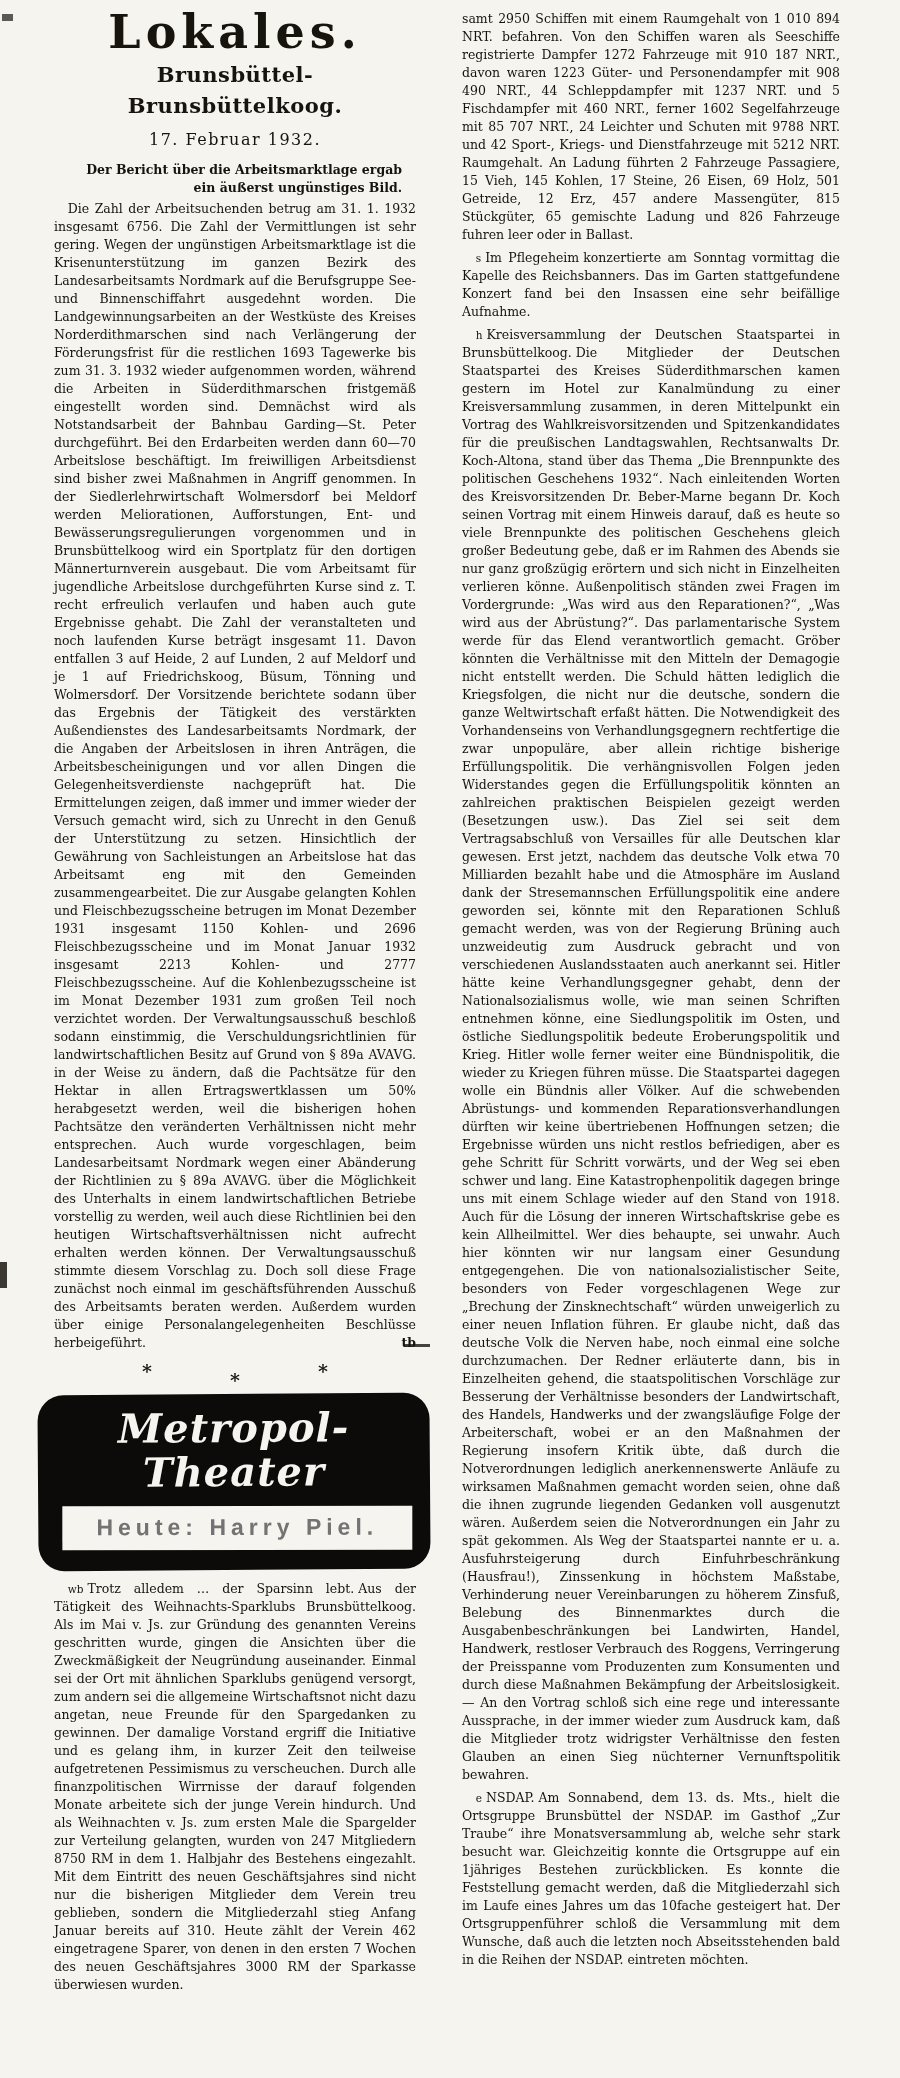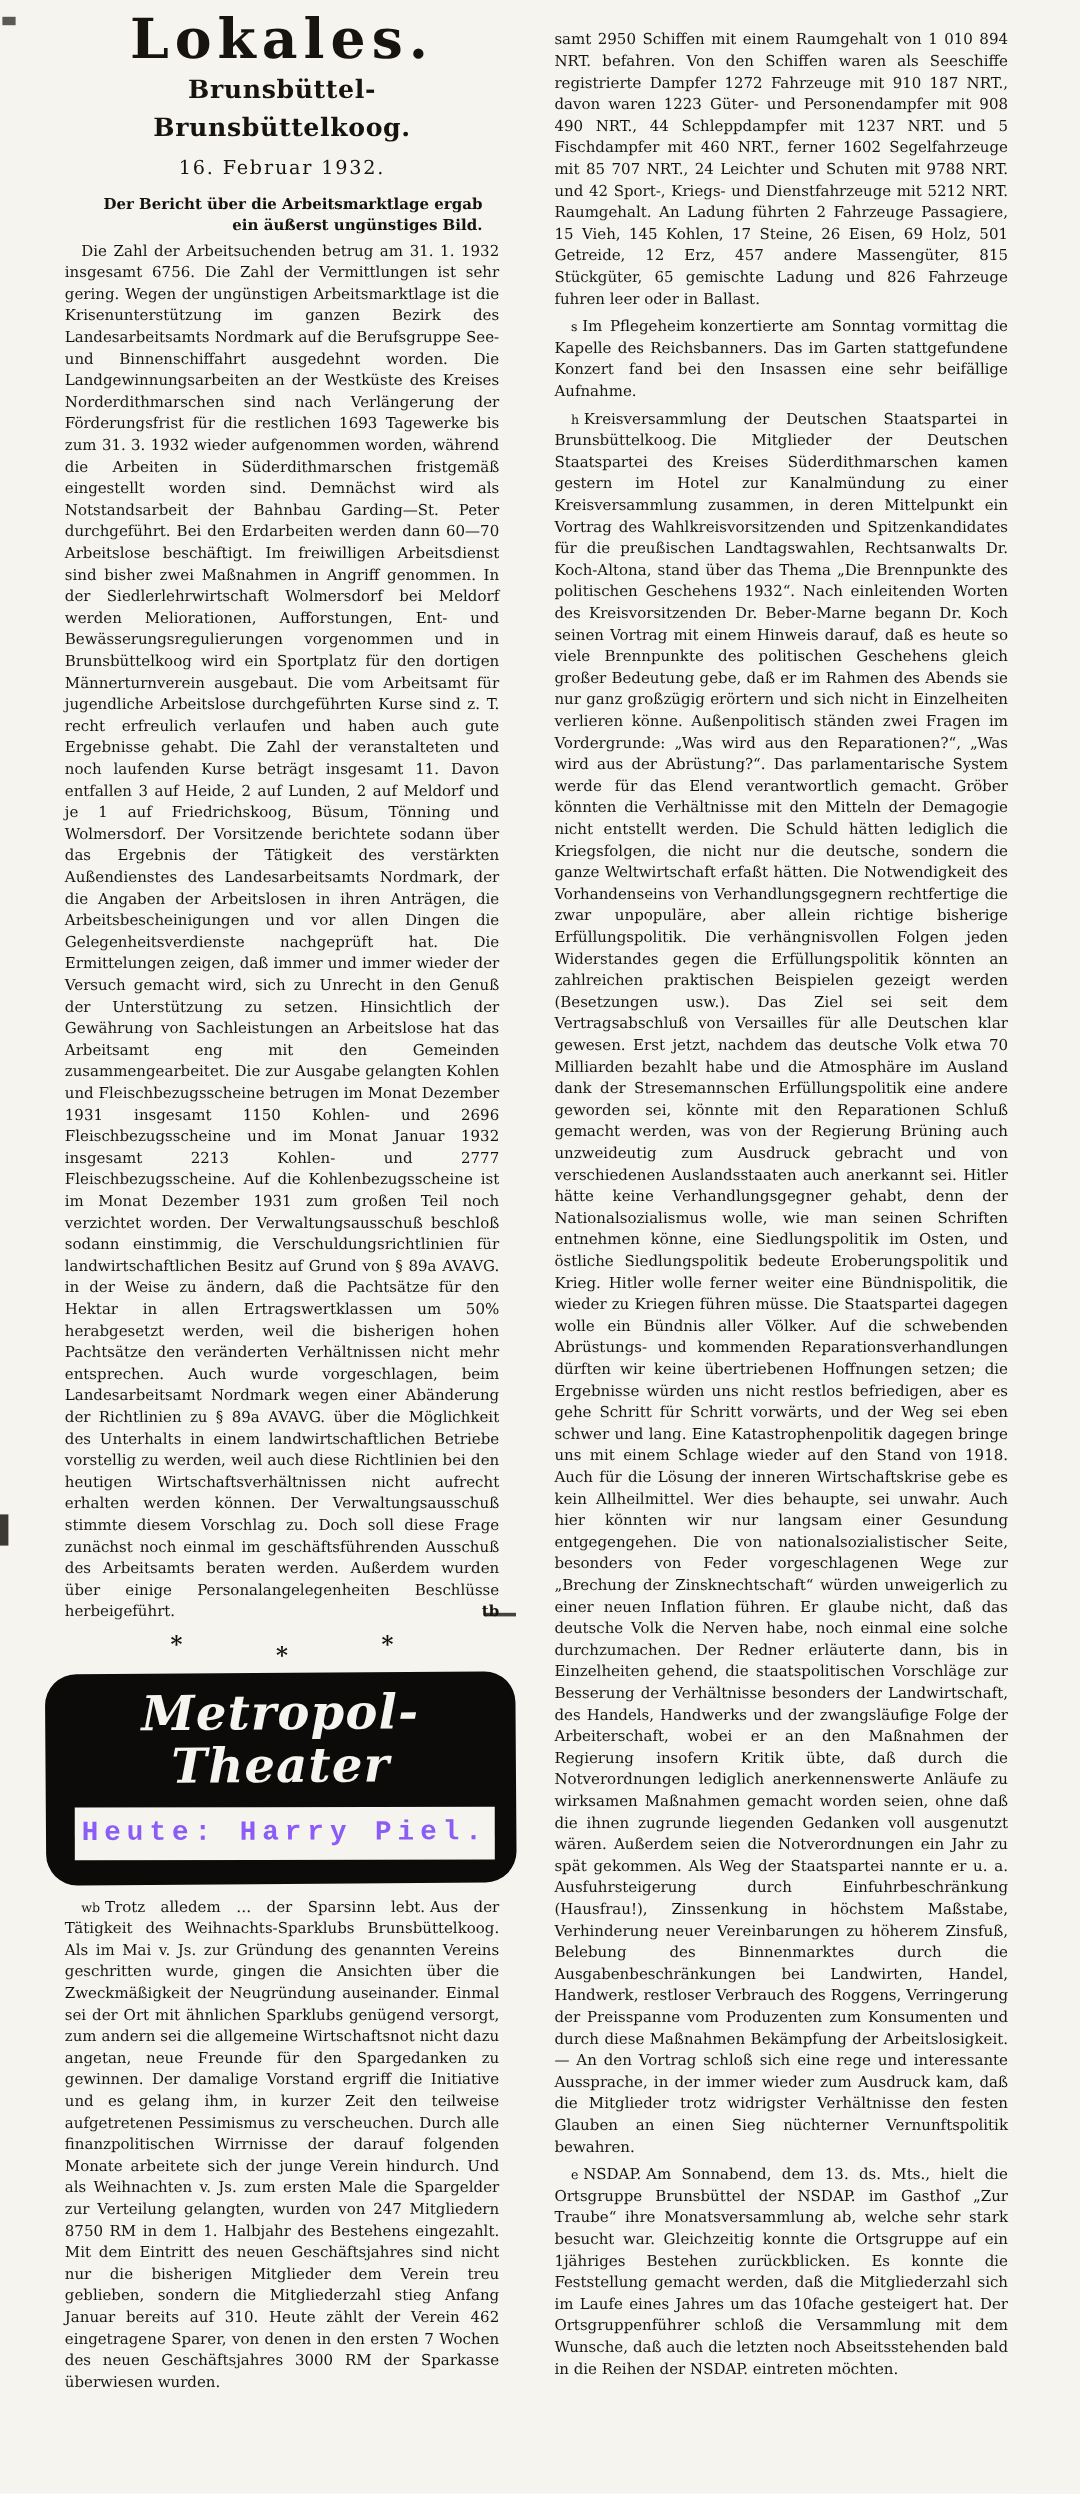--- a/index.html
+++ b/index.html
@@ -4,21 +4,21 @@
 <style>
   html,body{margin:0;padding:0;}
   .page{
     position:relative;width:900px;height:2078px;overflow:hidden;
     background:#f6f4ef;color:#17130d;
     font-family:"DejaVu Serif","Liberation Serif",serif;
   }
   .col{position:absolute;text-align:justify;font-size:12.5px;line-height:1.44;
        -webkit-hyphens:auto;hyphens:auto;}
   .col-left{left:54px;top:8px;width:362px;}
-  .col-right{left:462px;top:24px;width:378px;}
+  .col-right{left:462px;top:10px;width:378px;}
   p{margin:0 0 2px 0;text-indent:1.1em;}
   p.no-indent{text-indent:0;}
   .article{margin-top:5px;}
   .sigil{font-size:10.5px;margin-right:4px;}
   .lead{font-weight:normal;margin-right:4px;}
   
   .masthead{text-align:center;text-indent:0;margin-bottom:10px;}
   .m-title{font-size:46px;font-weight:bold;letter-spacing:5px;line-height:1.05;}
   .m-sub{font-size:21px;font-weight:bold;margin-top:4px;letter-spacing:0.5px;}
   .m-date{font-size:16px;margin-top:7px;letter-spacing:1.5px;}
@@ -31,43 +31,43 @@
   .divider{display:flex;justify-content:center;gap:78px;font-size:19px;
            font-weight:bold;height:34px;margin-top:6px;}
   .divider span:nth-child(2){transform:translateY(9px);}
   
   .ad{background:#0c0b09;border-radius:26px;padding:12px 8px 20px 8px;
       margin:2px -14px 10px -16px;transform:rotate(-0.4deg);}
   .ad-title{color:#f6f4ef;font-size:40px;font-weight:bold;font-style:italic;
             text-align:center;letter-spacing:1px;line-height:1.1;}
   .ad-bar{background:#f6f4ef;margin:12px 10px 0 16px;padding:5px 0 6px 0;
           text-align:center;transform:rotate(0.3deg);}
-  .ad-bar span{font-family:Liberation Mono, monospace;
-               font-weight:bold;font-size:23px;letter-spacing:5px;color:#8b5cf6;}
+  .ad-bar span{font-family:Liberation Sans, sans-serif;
+               font-weight:bold;font-size:23px;letter-spacing:5px;color:#737373;}
   
   .artifact{position:absolute;background:#1a1711;}
   .a1{left:0;top:1262px;width:7px;height:26px;opacity:.85;}
   .a2{left:2px;top:14px;width:11px;height:7px;opacity:.7;}
   .a3{left:404px;top:1344px;width:26px;height:3px;opacity:.8;}
 </style>
 </head>
 <body>
 
 <div class="page">
 
   <div class="artifact a1"></div>
   <div class="artifact a2"></div>
   <div class="artifact a3"></div>
 
   <div class="col col-left">
 
     <div class="masthead">
       <div class="m-title">Lokales.</div>
       <div class="m-sub">Brunsbüttel-Brunsbüttelkoog.</div>
-      <div class="m-date">16. Februar 1932.</div>
+      <div class="m-date">17. Februar 1932.</div>
     </div>
 
     <div class="article">
       <p class="subhead">Der Bericht über die Arbeitsmarktlage ergab ein äußerst ungünstiges Bild.</p>
       <p><span>Die Zahl der Arbeitsuchenden betrug am 31. 1. 1932 insgesamt 6756. Die Zahl der Vermittlungen ist sehr gering. Wegen der ungünstigen Arbeitsmarktlage ist die Krisenunterstützung im ganzen Bezirk des Landesarbeitsamts Nordmark auf die Berufsgruppe See- und Binnenschiffahrt ausgedehnt worden. Die Landgewinnungsarbeiten an der Westküste des Kreises Norderdithmarschen sind nach Verlängerung der Förderungsfrist für die restlichen 1693 Tagewerke bis zum 31. 3. 1932 wieder aufgenommen worden, während die Arbeiten in Süderdithmarschen fristgemäß eingestellt worden sind. Demnächst wird als Notstandsarbeit der Bahnbau Garding—St. Peter durchgeführt. Bei den Erdarbeiten werden dann 60—70 Arbeitslose beschäftigt. Im freiwilligen Arbeitsdienst sind bisher zwei Maßnahmen in Angriff genommen. In der Siedlerlehrwirtschaft Wolmersdorf bei Meldorf werden Meliorationen, Aufforstungen, Ent- und Bewässerungsregulierungen vorgenommen und in Brunsbüttelkoog wird ein Sportplatz für den dortigen Männerturnverein ausgebaut. Die vom Arbeitsamt für jugendliche Arbeitslose durchgeführten Kurse sind z. T. recht erfreulich verlaufen und haben auch gute Ergebnisse gehabt. Die Zahl der veranstalteten und noch laufenden Kurse beträgt insgesamt 11. Davon entfallen 3 auf Heide, 2 auf Lunden, 2 auf Meldorf und je 1 auf Friedrichskoog, Büsum, Tönning und Wolmersdorf. Der Vorsitzende berichtete sodann über das Ergebnis der Tätigkeit des verstärkten Außendienstes des Landesarbeitsamts Nordmark, der die Angaben der Arbeitslosen in ihren Anträgen, die Arbeitsbescheinigungen und vor allen Dingen die Gelegenheitsverdienste nachgeprüft hat. Die Ermittelungen zeigen, daß immer und immer wieder der Versuch gemacht wird, sich zu Unrecht in den Genuß der Unterstützung zu setzen. Hinsichtlich der Gewährung von Sachleistungen an Arbeitslose hat das Arbeitsamt eng mit den Gemeinden zusammengearbeitet. Die zur Ausgabe gelangten Kohlen und Fleischbezugsscheine betrugen im Monat Dezember 1931 insgesamt 1150 Kohlen- und 2696 Fleischbezugsscheine und im Monat Januar 1932 insgesamt 2213 Kohlen- und 2777 Fleischbezugsscheine. Auf die Kohlenbezugsscheine ist im Monat Dezember 1931 zum großen Teil noch verzichtet worden. Der Verwaltungsausschuß beschloß sodann einstimmig, die Verschuldungsrichtlinien für landwirtschaftlichen Besitz auf Grund von § 89a AVAVG. in der Weise zu ändern, daß die Pachtsätze für den Hektar in allen Ertragswertklassen um 50% herabgesetzt werden, weil die bisherigen hohen Pachtsätze den veränderten Verhältnissen nicht mehr entsprechen. Auch wurde vorgeschlagen, beim Landesarbeitsamt Nordmark wegen einer Abänderung der Richtlinien zu § 89a AVAVG. über die Möglichkeit des Unterhalts in einem landwirtschaftlichen Betriebe vorstellig zu werden, weil auch diese Richtlinien bei den heutigen Wirtschaftsverhältnissen nicht aufrecht erhalten werden können. Der Verwaltungsausschuß stimmte diesem Vorschlag zu. Doch soll diese Frage zunächst noch einmal im geschäftsführenden Ausschuß des Arbeitsamts beraten werden. Außerdem wurden über einige Personalangelegenheiten Beschlüsse herbeigeführt.</span> <span class="sig">tb</span></p>
     </div>
 
     <div class="divider">
       <span>*</span>
       <span>*</span>

